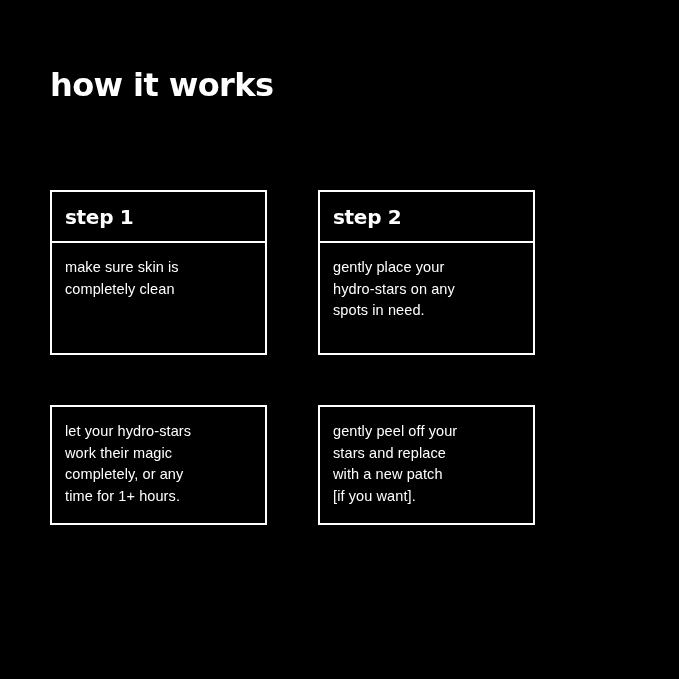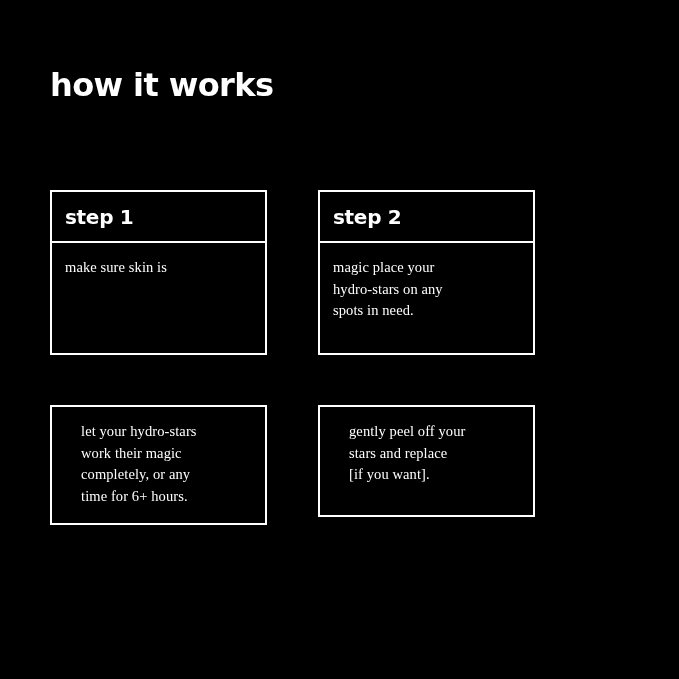--- a/index.html
+++ b/index.html
@@ -77,72 +77,74 @@
     color: #ffffff;
     white-space: nowrap;
   }
 
   .step-body {
     padding: 14px 10px 16px 13px;
     box-sizing: border-box;
   }
 
   .step-body-line {
-    font-family: Liberation Serif, serif;
+    font-family: Liberation Sans, sans-serif;
     font-size: 14.5px;
     line-height: 21.5px;
     letter-spacing: 0.1px;
     color: #ffffff;
     white-space: pre;
   }
 
   
   .step-card.rows-3 .step-body { min-height: 110px; }
-  .step-card.rows-4 .step-body { min-height: 108px; margin-left: 16px; }
+  .step-card.rows-4 .step-body { min-height: 108px; }
 </style>
 </head>
 <body>
 
 <div class="canvas">
 
   <div class="page-title">how it works</div>
 
   <div class="steps-grid">
 
     <div class="step-card rows-3">
       <div class="step-header">
         <span class="step-header-label">step 1</span>
       </div>
       <div class="step-body">
         <div class="step-body-line">make sure skin is</div>
+        <div class="step-body-line">completely clean</div>
       </div>
     </div>
 
     <div class="step-card rows-3">
       <div class="step-header">
         <span class="step-header-label">step 2</span>
       </div>
       <div class="step-body">
-        <div class="step-body-line">magic place your</div>
+        <div class="step-body-line">gently place your</div>
         <div class="step-body-line">hydro-stars on any</div>
         <div class="step-body-line">spots in need.</div>
       </div>
     </div>
 
     <div class="step-card rows-4">
       <div class="step-body">
         <div class="step-body-line">let your hydro-stars</div>
         <div class="step-body-line">work their magic</div>
         <div class="step-body-line">completely, or any</div>
-        <div class="step-body-line">time for 6+ hours.</div>
+        <div class="step-body-line">time for 1+ hours.</div>
       </div>
     </div>
 
     <div class="step-card rows-4">
       <div class="step-body">
         <div class="step-body-line">gently peel off your</div>
         <div class="step-body-line">stars and replace</div>
+        <div class="step-body-line">with a new patch</div>
         <div class="step-body-line">[if you want].</div>
       </div>
     </div>
 
   </div>
 </div>
 
 </body></html>

